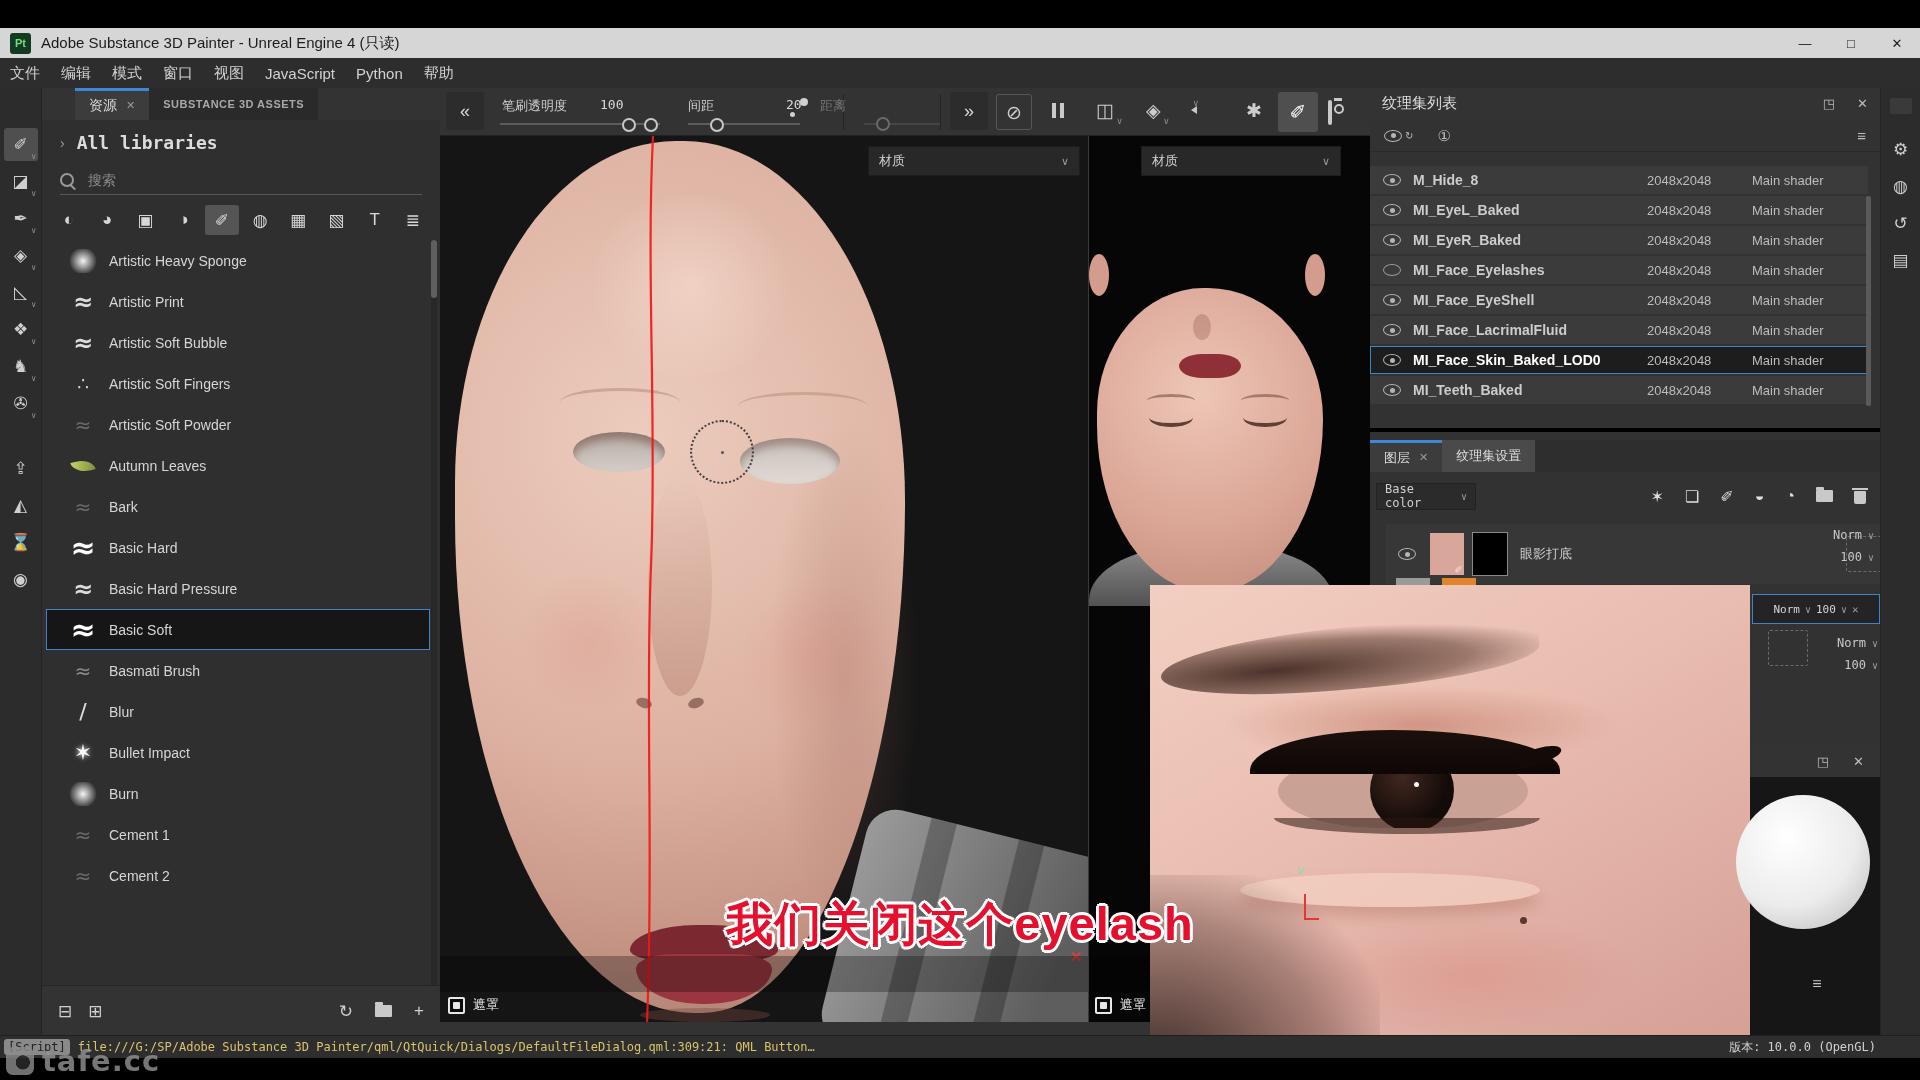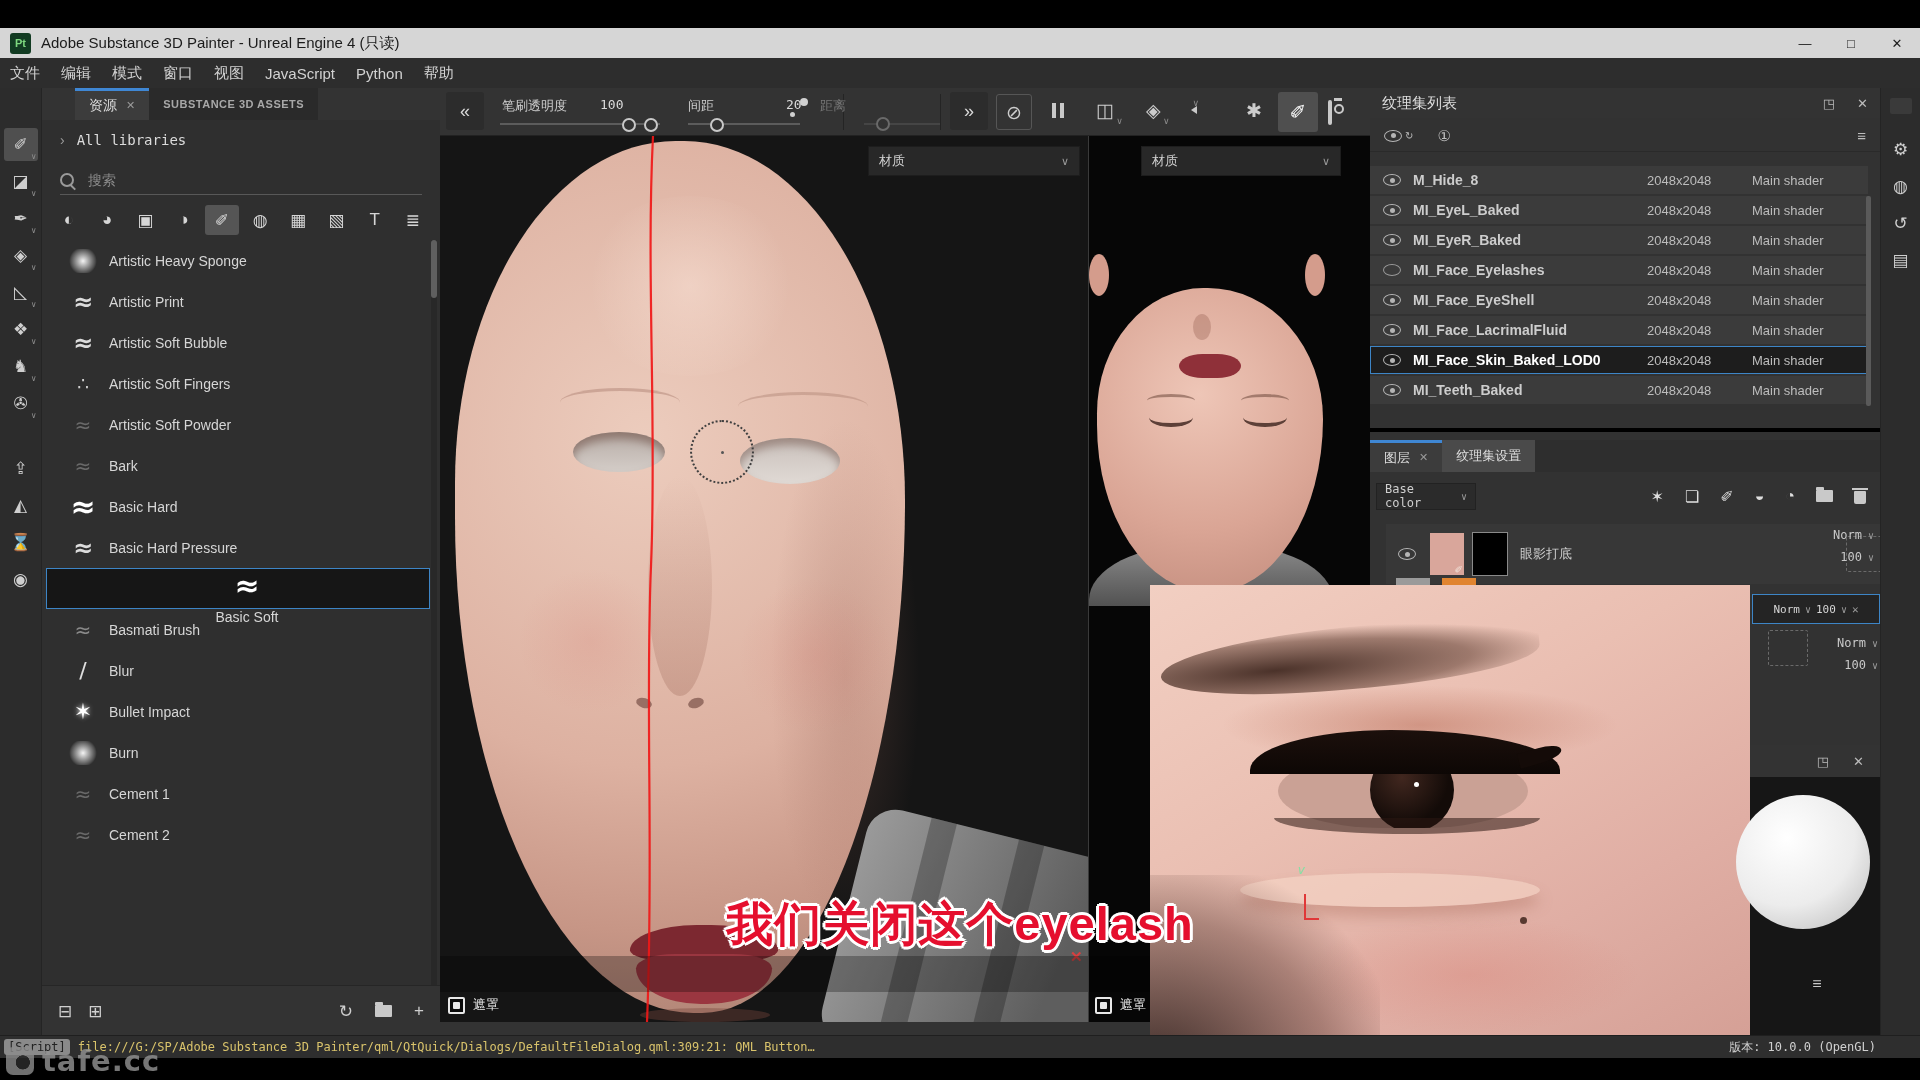--- a/index.html
+++ b/index.html
@@ -35,35 +35,35 @@
 
   
   .assets{left:42px;top:88px;width:398px;height:947px;background:#2f2f2f;}
   .assets .tabbar{left:0;top:0;width:398px;height:32px;background:#333;display:flex;padding-left:33px;box-sizing:border-box;}
   .tab{display:flex;align-items:center;gap:9px;padding:0 14px;font-size:14px;color:#dedede;}
   .tab.active{background:#3c3c3c;border-top:3px solid #3f87d4;}
   .tab .tab-close{font-size:11px;color:#9a9a9a;}
   .tab.dim{background:#2a2a2a;color:#a8a8a8;font-size:11px;font-weight:bold;letter-spacing:.5px;}
   .lib-row{left:18px;top:44px;display:flex;align-items:center;gap:12px;color:#dcdcdc;}
   .lib-row .chev{color:#9a9a9a;font-size:14px;}
-  .lib-label{font-family:"DejaVu Sans Mono",monospace;font-size:14px;font-weight:normal;}
+  .lib-label{font-family:"DejaVu Sans Mono",monospace;font-size:18px;font-weight:bold;}
   .search-row{left:18px;top:78px;width:362px;height:28px;border-bottom:1px solid #585858;
               display:flex;align-items:center;gap:12px;}
   .i-search{width:10px;height:10px;border:2px solid #9a9a9a;border-radius:50%;position:relative;flex:none;}
   .i-search::after{content:"";position:absolute;left:9px;top:9px;width:7px;height:2px;background:#9a9a9a;transform:rotate(45deg);transform-origin:0 0;}
   .search-input{background:transparent;border:none;outline:none;color:#bbb;font-size:14px;width:200px;
                 font-family:"Liberation Sans",sans-serif;}
   .search-input::placeholder{color:#8a8a8a;}
   .filters{left:10px;top:114px;width:378px;height:36px;display:flex;align-items:center;justify-content:space-between;}
   .filter-btn{width:34px;height:30px;display:flex;align-items:center;justify-content:center;
               color:#d6d6d6;font-size:17px;border-radius:3px;}
   .filter-btn.active{background:#555;}
   .brush-list{left:4px;top:152px;width:384px;height:747px;overflow:hidden;}
   .brush-row{height:41px;display:flex;align-items:center;gap:8px;padding-left:18px;border:1px solid transparent;box-sizing:border-box;}
-  .brush-row.selected{border-color:#3d85c6;background:#161616;flex-direction:column;}
+  .brush-row.selected{border-color:#3d85c6;background:#161616;}
   .brush-name{font-size:14px;color:#d6d6d6;}
   .bt{width:36px;height:32px;display:flex;align-items:center;justify-content:center;position:relative;flex:none;
       font-family:"DejaVu Sans",sans-serif;}
   .bt.wave::before{content:"≈";font-size:24px;color:#dcdcdc;font-weight:bold;}
   .bt.wave-bold::before{content:"≈";font-size:30px;color:#fff;font-weight:bold;}
   .bt.wave-dim::before{content:"≈";font-size:20px;color:#8a8a8a;}
   .bt.scatter::before{content:"∴";font-size:18px;color:#cfcfcf;}
   .bt.faint::before{content:"≈";font-size:20px;color:#6a6a6a;}
   .bt.slash::before{content:"/";font-size:22px;color:#e0e0e0;}
   .bt.burst::before{content:"✶";font-size:20px;color:#e6e6e6;}
@@ -409,20 +409,24 @@
         </div>
         <div class="brush-row">
           <span class="bt scatter"></span>
           <span class="brush-name">Artistic Soft Fingers</span>
         </div>
         <div class="brush-row">
           <span class="bt faint"></span>
           <span class="brush-name">Artistic Soft Powder</span>
         </div>
         <div class="brush-row">
+          <span class="bt leaf"></span>
+          <span class="brush-name">Autumn Leaves</span>
+        </div>
+        <div class="brush-row">
           <span class="bt faint"></span>
           <span class="brush-name">Bark</span>
         </div>
         <div class="brush-row">
           <span class="bt wave-bold"></span>
           <span class="brush-name">Basic Hard</span>
         </div>
         <div class="brush-row">
           <span class="bt wave"></span>
           <span class="brush-name">Basic Hard Pressure</span>

